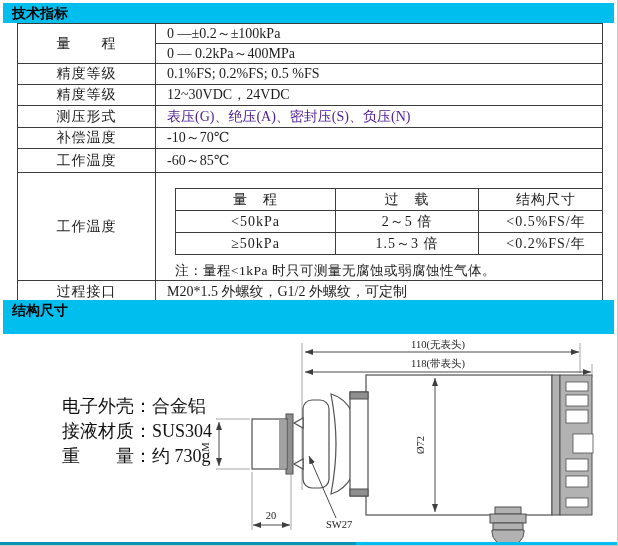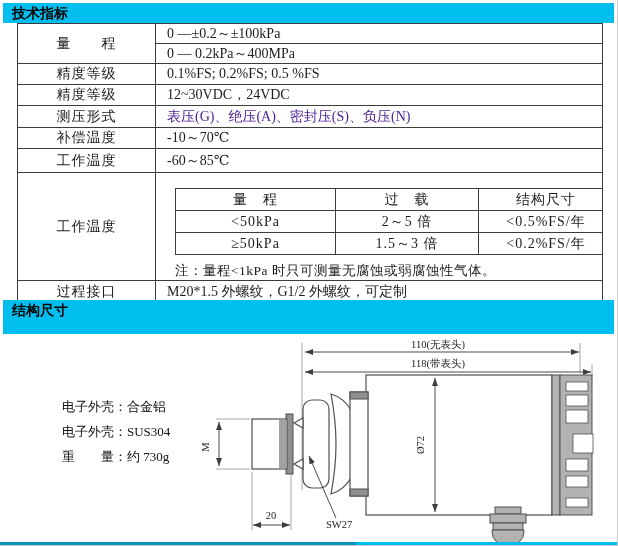--- a/index.html
+++ b/index.html
@@ -19,21 +19,21 @@
   tr.h20{height:20px;} tr.h21{height:21px;} tr.h22{height:22px;margin-left:20px;} tr.h24{height:24px;margin-top:12px;}
   tr.h101{height:101px;}
   td.grayval{color:#4c1d95;}
   td.ovcell{padding:0;vertical-align:top;white-space:normal;}
 
   table.ov{border-collapse:collapse;margin:15px 0 0 8px;width:438px;table-layout:fixed;
         font-size:14px;text-align:center;color:#1c1c1c;}
   table.ov td{border:1px solid #3c3c3c;height:21px;padding:0;letter-spacing:1px;}
   .ov-note{margin:7px 0 0 8px;font-size:13.5px;color:#1c1c1c;letter-spacing:0.5px;}
 
-  .info-block{position:absolute;left:62px;top:394px;font-size:13px;line-height:25px;color:#101010;}
+  .info-block{position:absolute;left:62px;top:394px;font-size:18px;line-height:25px;color:#101010;}
   .info-block div{white-space:pre;}
 
   svg.drawing{position:absolute;left:0;top:322px;}
   svg .thin{stroke:#888;stroke-width:0.75;fill:none;}
   svg .dim{stroke:#4a4a4a;stroke-width:1;fill:none;}
   svg .edge{stroke:#4f4f4f;stroke-width:1.2;fill:#ffffff;}
   svg .gray{stroke:#4f4f4f;stroke-width:1;fill:#b2b2b2;}
   svg .dkgray{stroke:#4f4f4f;stroke-width:1;fill:#8f8f8f;}
   svg text{font-family:"Liberation Serif","DejaVu Serif",serif;font-size:10.5px;fill:#1c1c1c;}
 
@@ -119,21 +119,21 @@
     </tr>
     </tbody>
   </table>
 
   <div class="section-bar" id="bar-struct">
     <span>结构尺寸</span>
   </div>
 
   <div class="info-block">
     <div>电子外壳：合金铝</div>
-    <div>电子外壳：SUS304</div>
+    <div>接液材质：SUS304</div>
     <div>重　　量：约 730g</div>
   </div>
 
   <svg class="drawing" width="618" height="224" viewBox="0 0 618 224">
     <defs>
       <marker id="arr" markerWidth="9" markerHeight="8" refX="8" refY="3" orient="auto-start-reverse">
         <path d="M0,0 L8,3 L0,6 z" fill="#3e3e3e"></path>
       </marker>
     </defs>
 

